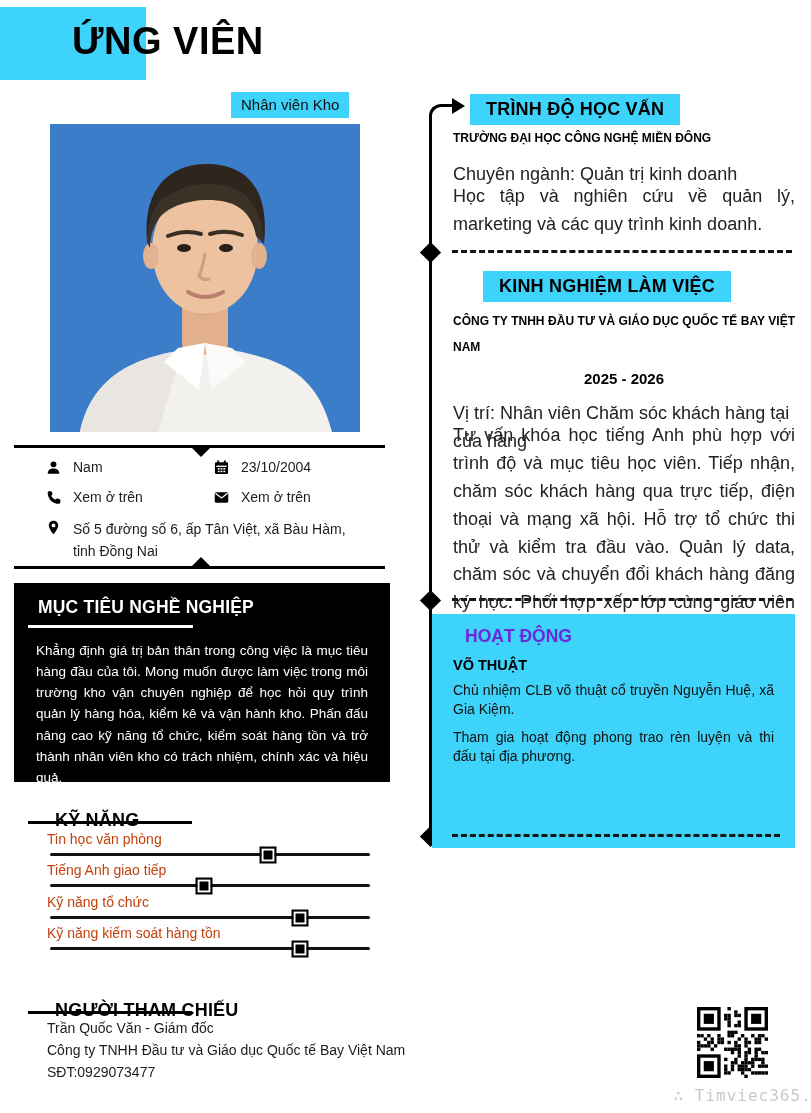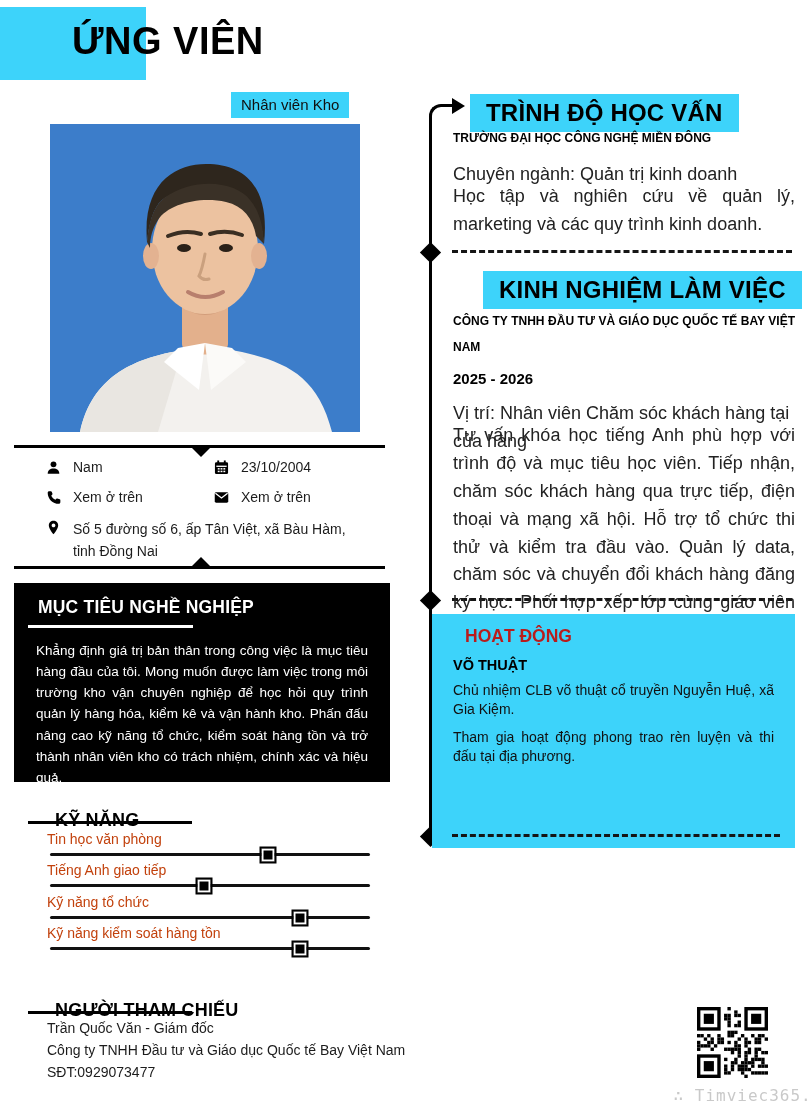--- a/index.html
+++ b/index.html
@@ -54,35 +54,35 @@
   
   .t-vline{position:absolute;left:429px;top:116px;width:3px;height:722px;background:#000;}
   .t-corner{position:absolute;left:429px;top:104px;width:24px;height:18px;
     border-left:3px solid #000;border-top:3px solid #000;border-top-left-radius:12px;}
   .t-arrow{position:absolute;left:452px;top:98px;width:0;height:0;
     border-top:8px solid transparent;border-bottom:8px solid transparent;border-left:13px solid #000;}
   .diamond{position:absolute;left:423px;width:15px;height:15px;background:#000;transform:rotate(45deg);}
   .dash-sep{position:absolute;left:452px;width:340px;height:0;border-top:3px dashed #151515;}
 
   
-  .brush-head{position:absolute;background:var(--cyan);color:#000;font-size:24px;font-weight:800;
+  .brush-head{position:absolute;background:var(--cyan);color:#000;font-size:18px;font-weight:800;
     padding:5px 16px;letter-spacing:.2px;}
   .brush-head::before,.brush-head::after{content:"";position:absolute;background:var(--cyan);z-index:-1;}
   .brush-head::before{left:-7px;right:-7px;top:4px;bottom:4px;transform:rotate(-1.6deg);}
   .brush-head::after{left:-4px;right:-4px;top:2px;bottom:2px;transform:rotate(1.1deg);border-radius:6px;}
 
   .r-bold{position:absolute;left:453px;width:342px;font-size:12px;font-weight:700;color:#000;margin:0;}
   .r-text{position:absolute;left:453px;width:342px;font-size:18px;line-height:1.55;color:#222;margin:0;}
   .justify{text-align:justify;}
 
-  .period{text-align:left;font-weight:700;font-size:15px;color:#000;}
+  .period{text-align:center;font-weight:700;font-size:15px;color:#000;}
 
   
   .activities-box{position:absolute;left:432px;top:614px;width:363px;height:234px;background:var(--cyan);}
-  .activities-box h2{margin:12px 14px 0 33px;font-size:17.5px;font-weight:800;color:#b91c1c;}
+  .activities-box h2{margin:12px 14px 0 33px;font-size:17.5px;font-weight:800;color:#6d28d9;}
   .activities-box h3{margin:10px 0 0 21px;font-size:14.5px;font-weight:700;color:#000;}
   .activities-box p{margin:8px 21px 0 21px;font-size:14px;line-height:1.38;text-align:justify;color:#111;}
 
   
   .qr{position:absolute;left:697px;top:1007px;width:71px;height:71px;background:#fff;}
   .watermark{position:absolute;right:12px;top:1086px;font-family:"DejaVu Sans Mono",monospace;
     font-size:16px;color:#c9c9c9;letter-spacing:1px;}
 </style>
 </head>
 <body>

